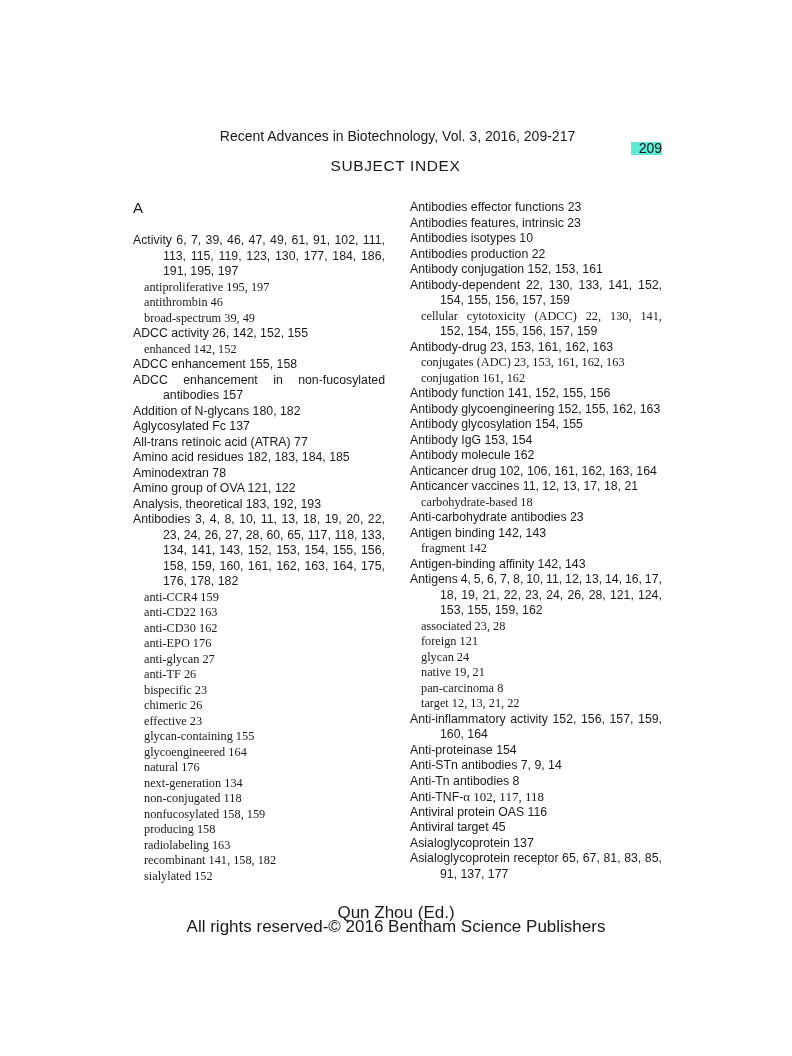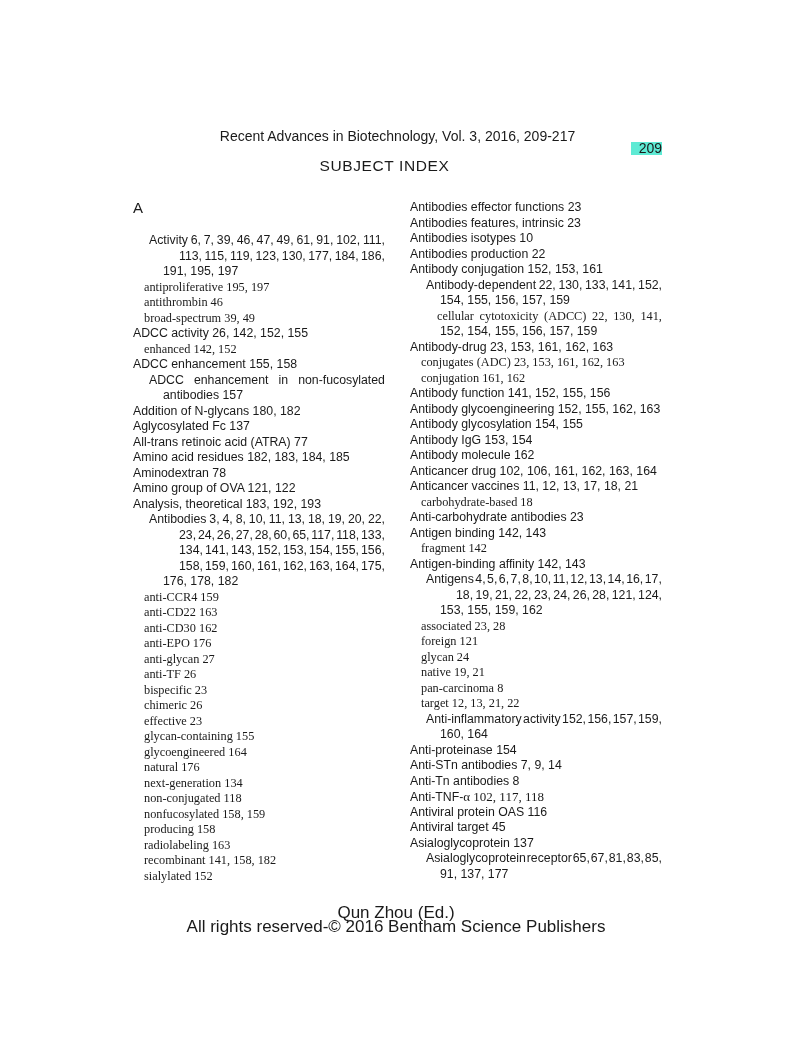--- a/index.html
+++ b/index.html
@@ -33,21 +33,21 @@
     position: absolute;
     right: 0;
     top: 12px;
     text-align: right;
     background: #5eead4;
     padding-left: 8px;
   }
   .doc-title {
     position: absolute;
     top: 157px;
-    left: 120px;
+    left: 131px;
     width: 529px;
     text-align: center;
     font-size: 15.5px;
     font-weight: normal;
     letter-spacing: 0.6px;
     white-space: pre;
   }
   .col {
     position: absolute;
     top: 200px;
@@ -65,21 +65,20 @@
     font-size: 12.3px;
     line-height: 15.5px;
     height: 15.5px;
     white-space: pre;
   }
   .line.i1 { padding-left: 11px; font-family: Liberation Serif, serif; }
   .line.i2 { padding-left: 30px; }
   .line.stretch {
     display: flex;
     justify-content: space-between;
-    margin-left: 16px;
   }
   .line .serif {
     font-family: "Liberation Serif", serif;
     font-size: 13px;
   }
   .page-footer {
     position: absolute;
     top: 906px;
     left: 0;
     width: 792px;

